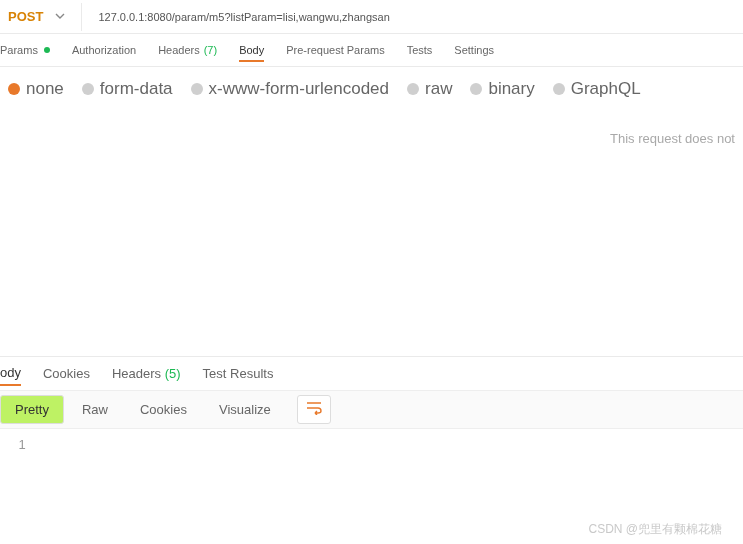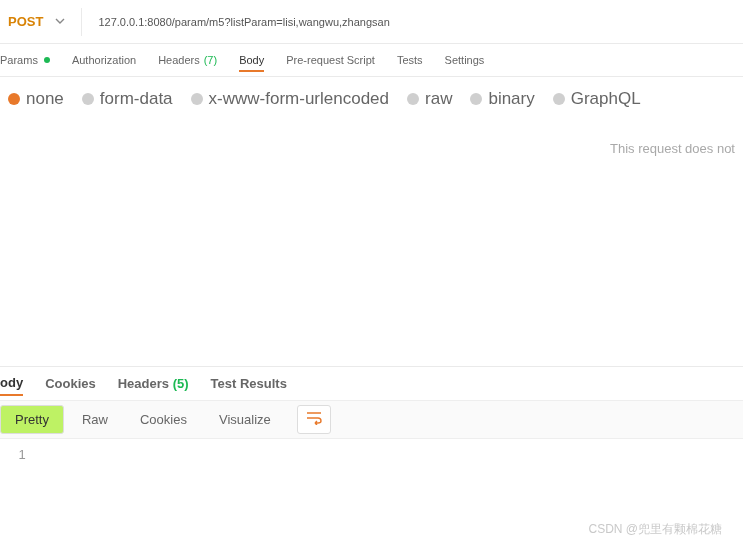--- a/index.html
+++ b/index.html
@@ -1,33 +1,33 @@
 <!DOCTYPE html>
 <html><head>
 <meta charset="utf-8">
 <style>
 * { margin: 0; padding: 0; box-sizing: border-box; font-family: -apple-system, BlinkMacSystemFont, "Segoe UI", Arial, sans-serif; }
 body { background: #fff; color: #555; font-size: 13px; width: 743px; height: 544px; overflow: hidden; position: relative; }
-.top-bar { display: flex; align-items: center; height: 44px; border-bottom: 1px solid #eaeaea; }
+.top-bar { display: flex; align-items: center; height: 34px; border-bottom: 1px solid #eaeaea; }
 .method { color: #d88306; font-weight: 600; font-size: 13px; padding: 0 12px 0 8px; }
 .dropdown-chev { color: #888; padding-right: 16px; cursor: pointer; }
 .divider-v { width: 1px; height: 28px; background: #eaeaea; }
 .url { padding-left: 16px; color: #555; font-size: 11px; flex: 1; }
 .tabs-row { display: flex; align-items: center; gap: 22px; padding: 10px 0 10px 0; border-bottom: 1px solid #eaeaea; font-size: 11px; }
 .tab { color: #666; cursor: pointer; display: flex; align-items: center; gap: 4px; }
 .tab.active { color: #333; border-bottom: 2px solid #e8792b; padding-bottom: 4px; margin-bottom: -6px; }
 .dot-green { width: 6px; height: 6px; border-radius: 50%; background: #1db954; display: inline-block; margin-left: 2px; }
 .count { color: #1db954; }
 .radio-row { display: flex; align-items: center; gap: 18px; padding: 12px 0 12px 8px; font-size: 17px; }
 .radio { display: flex; align-items: center; gap: 6px; color: #666; cursor: pointer; }
 .radio-dot { width: 12px; height: 12px; border-radius: 50%; background: #cfcfcf; display: inline-block; }
 .radio-dot.selected { background: #e8792b; }
 .empty-msg { text-align: right; color: #a9a9a9; font-size: 13px; padding: 20px 8px 0 0; }
 .spacer { height: 210px; }
-.resp-tabs { display: flex; align-items: center; gap: 22px; padding: 8px 0 8px 0; border-top: 1px solid #eaeaea; font-size: 13px; font-weight: bold; }
+.resp-tabs { display: flex; align-items: center; gap: 22px; padding: 8px 0 8px 0; border-top: 1px solid #eaeaea; font-size: 13px; }
 .resp-tab { color: #666; cursor: pointer; }
 .resp-tab.active { color: #333; border-bottom: 2px solid #e8792b; padding-bottom: 4px; margin-bottom: -4px; }
 .view-row { display: flex; align-items: center; gap: 4px; padding: 4px 0 4px 0; border-top: 1px solid #eee; border-bottom: 1px solid #eee; background: #fafafa; }
 .view-btn { padding: 6px 14px; color: #666; cursor: pointer; font-size: 13px; }
 .view-btn.active { background: #bef264; border: 1px solid #ddd; border-radius: 3px; color: #333; }
 .fmt-select { display: flex; align-items: center; gap: 6px; padding: 5px 10px; border: 1px solid #ddd; border-radius: 3px; background: #fff; color: #666; cursor: pointer; margin-left: 10px; }
 .wrap-btn { margin-left: 8px; padding: 5px 8px; border: 1px solid #ddd; border-radius: 3px; background: #fff; color: #e8792b; cursor: pointer; }
 .code-area { display: flex; font-family: Consolas, Menlo, monospace; font-size: 13px; padding-top: 4px; }
 .line-num { width: 44px; text-align: center; color: #999; padding-top: 4px; }
 .code-line { padding-top: 4px; color: #333; }
@@ -53,21 +53,21 @@
   <span class="tab">
       <span>Params</span>
       <span class="dot-green"></span>
     </span>
   <span class="tab">Authorization</span>
   <span class="tab">
       <span>Headers</span> 
       <span class="count">(7)</span>
     </span>
   <span class="tab active">Body</span>
-  <span class="tab">Pre-request Script</span>
+  <span class="tab">Pre-request Params</span>
   <span class="tab">Tests</span>
   <span class="tab">Settings</span>
 </div>
 
 <div class="radio-row">
   <span class="radio">
       <span class="radio-dot selected"></span>
       <span>none</span>
     </span>
   <span class="radio">

